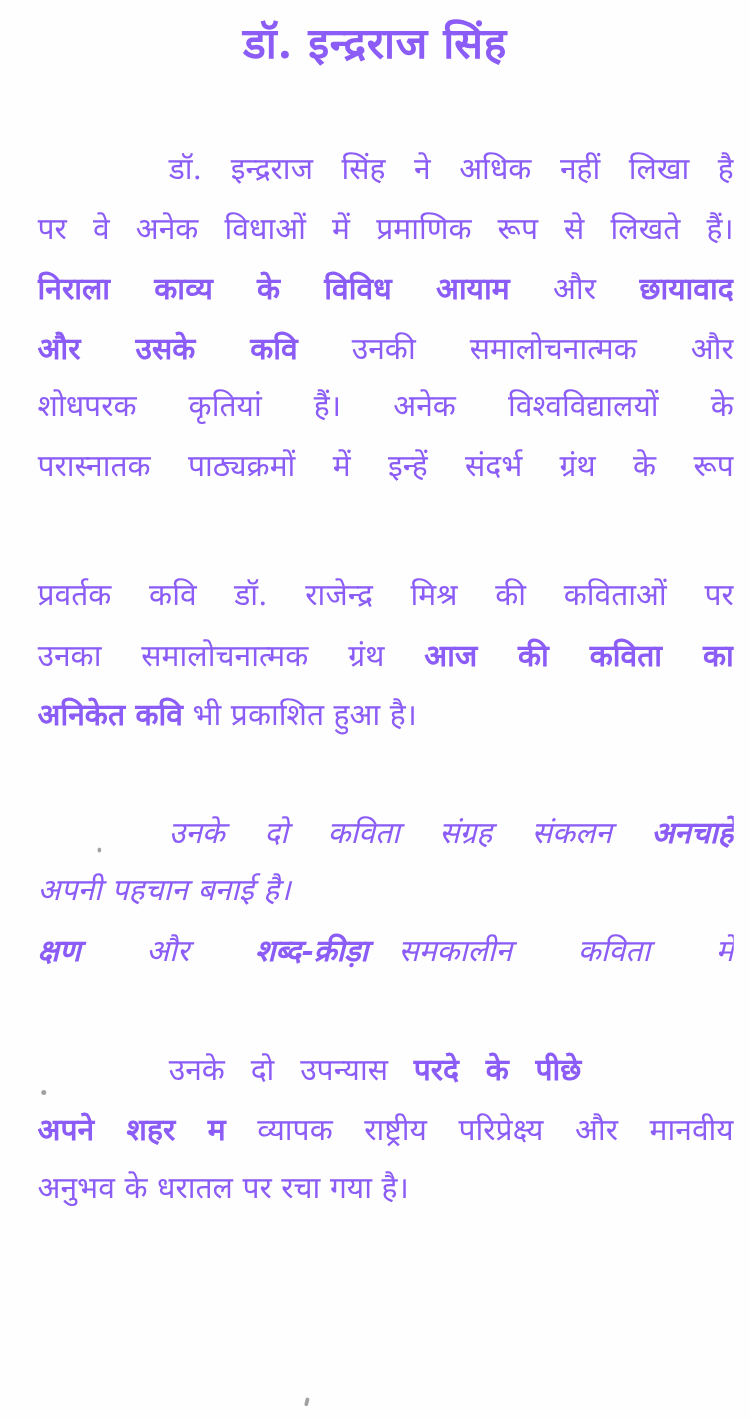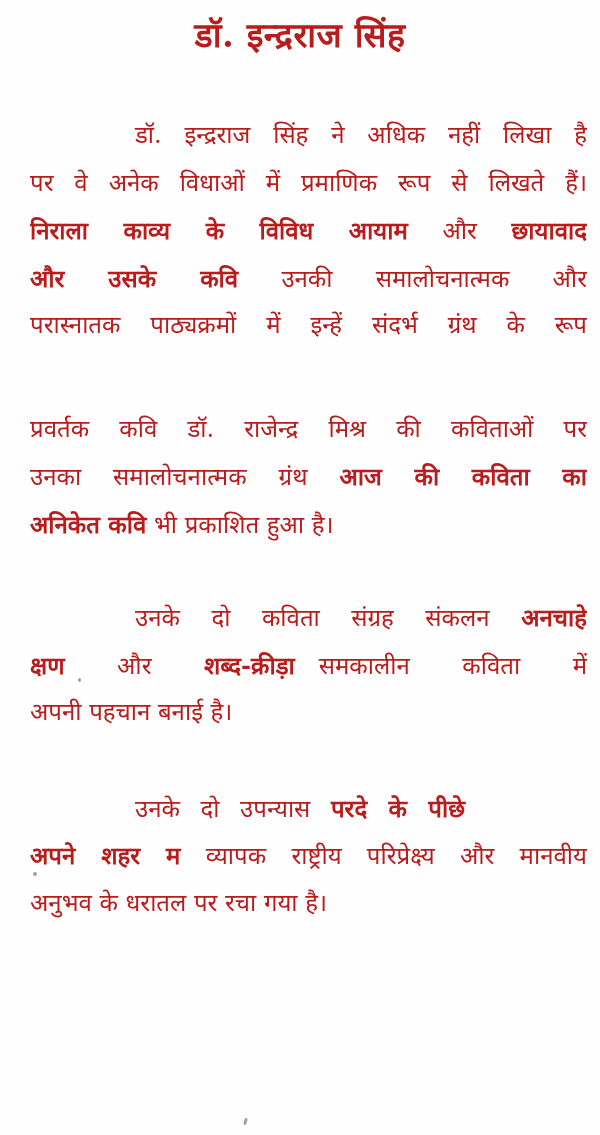--- a/index.html
+++ b/index.html
@@ -6,38 +6,38 @@
     margin: 0;
     padding: 0;
     background: #ffffff;
   }
   .page {
     position: relative;
     width: 600px;
     height: 1135px;
     overflow: hidden;
     background: #fefefe;
-    color: #b91c1c;
+    color: #8b5cf6;
     font-family: "DejaVu Serif", "Liberation Serif", serif;
   }
   .title {
     margin: 12px 0 0 0;
     text-align: center;
     font-size: 34px;
     line-height: 46px;
     font-weight: 700;
     letter-spacing: 0.5px;
   }
   .content {
     padding: 0 13px 0 30px;
   }
   .para { margin: 0; }
   .content .para:nth-child(1) { margin-top: 54px; }
   .content .para:nth-child(2) { margin-top: 56px; }
-  .content .para:nth-child(3) { margin-top: 46px; }
+  .content .para:nth-child(3) { margin-top: 46px; font-style: italic; }
   .content .para:nth-child(4) { margin-top: 48px; }
   .line {
     font-size: 24px;
     line-height: 47.5px;
     height: 47.5px;
     overflow: hidden;
     white-space: normal;
   }
   .line.justify {
     text-align: justify;
@@ -63,31 +63,32 @@
 <body>
 
 <main class="page">
   <h1 class="title">डॉ. इन्द्रराज सिंह</h1>
   <section class="content">
       <div class="para">
         <div class="line justify indent"><span class="run">डॉ. इन्द्रराज सिंह ने अधिक नहीं लिखा है</span></div>
         <div class="line justify"><span class="run">पर वे अनेक विधाओं में प्रमाणिक रूप से लिखते हैं।</span></div>
         <div class="line justify"><span class="run bold">निराला काव्य के विविध आयाम</span><span class="run"> और </span><span class="run bold">छायावाद</span></div>
         <div class="line justify"><span class="run bold">और उसके कवि</span><span class="run"> उनकी समालोचनात्मक और</span></div>
+        <div class="line justify"><span class="run">शोधपरक कृतियां हैं। अनेक विश्वविद्यालयों के</span></div>
         <div class="line justify"><span class="run">परास्नातक पाठ्यक्रमों में इन्हें संदर्भ ग्रंथ के रूप</span></div>
       </div>
       <div class="para">
         <div class="line justify"><span class="run">प्रवर्तक कवि डॉ. राजेन्द्र मिश्र की कविताओं पर</span></div>
         <div class="line justify"><span class="run">उनका समालोचनात्मक ग्रंथ </span><span class="run bold">आज की कविता का</span></div>
         <div class="line left"><span class="run bold">अनिकेत कवि</span><span class="run"> भी प्रकाशित हुआ है।</span></div>
       </div>
       <div class="para">
         <div class="line justify indent"><span class="run">उनके दो कविता संग्रह संकलन </span><span class="run bold">अनचाहे</span></div>
+        <div class="line left"><span class="run">अपनी पहचान बनाई है।</span></div>
         <div class="line justify"><span class="run bold">क्षण</span><span class="run"> और </span><span class="run bold">शब्द-क्रीड़ा</span><span class="run"> समकालीन कविता में</span></div>
-        <div class="line left"><span class="run">अपनी पहचान बनाई है।</span></div>
       </div>
       <div class="para">
         <div class="line loose indent"><span class="run">उनके दो उपन्यास </span><span class="run bold">परदे के पीछे</span></div>
         <div class="line justify"><span class="run bold">अपने शहर म</span><span class="run"> व्यापक राष्ट्रीय परिप्रेक्ष्य और मानवीय</span></div>
         <div class="line left"><span class="run">अनुभव के धरातल पर रचा गया है।</span></div>
       </div>
     </section>
   <div class="speck s1"></div>
   <div class="speck s2"></div>
   <div class="speck s3"></div>

